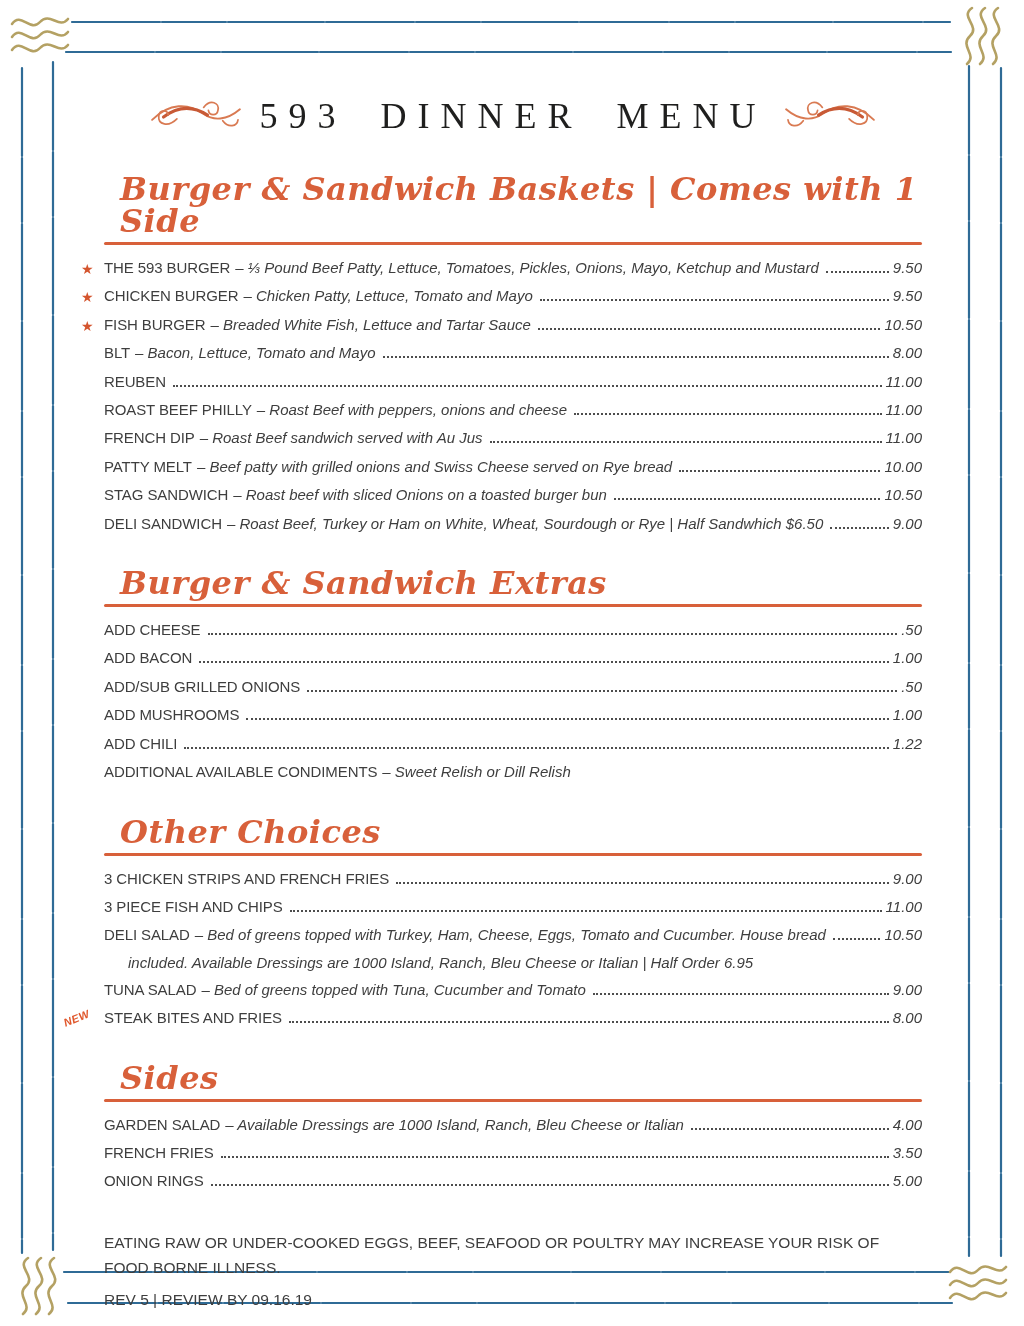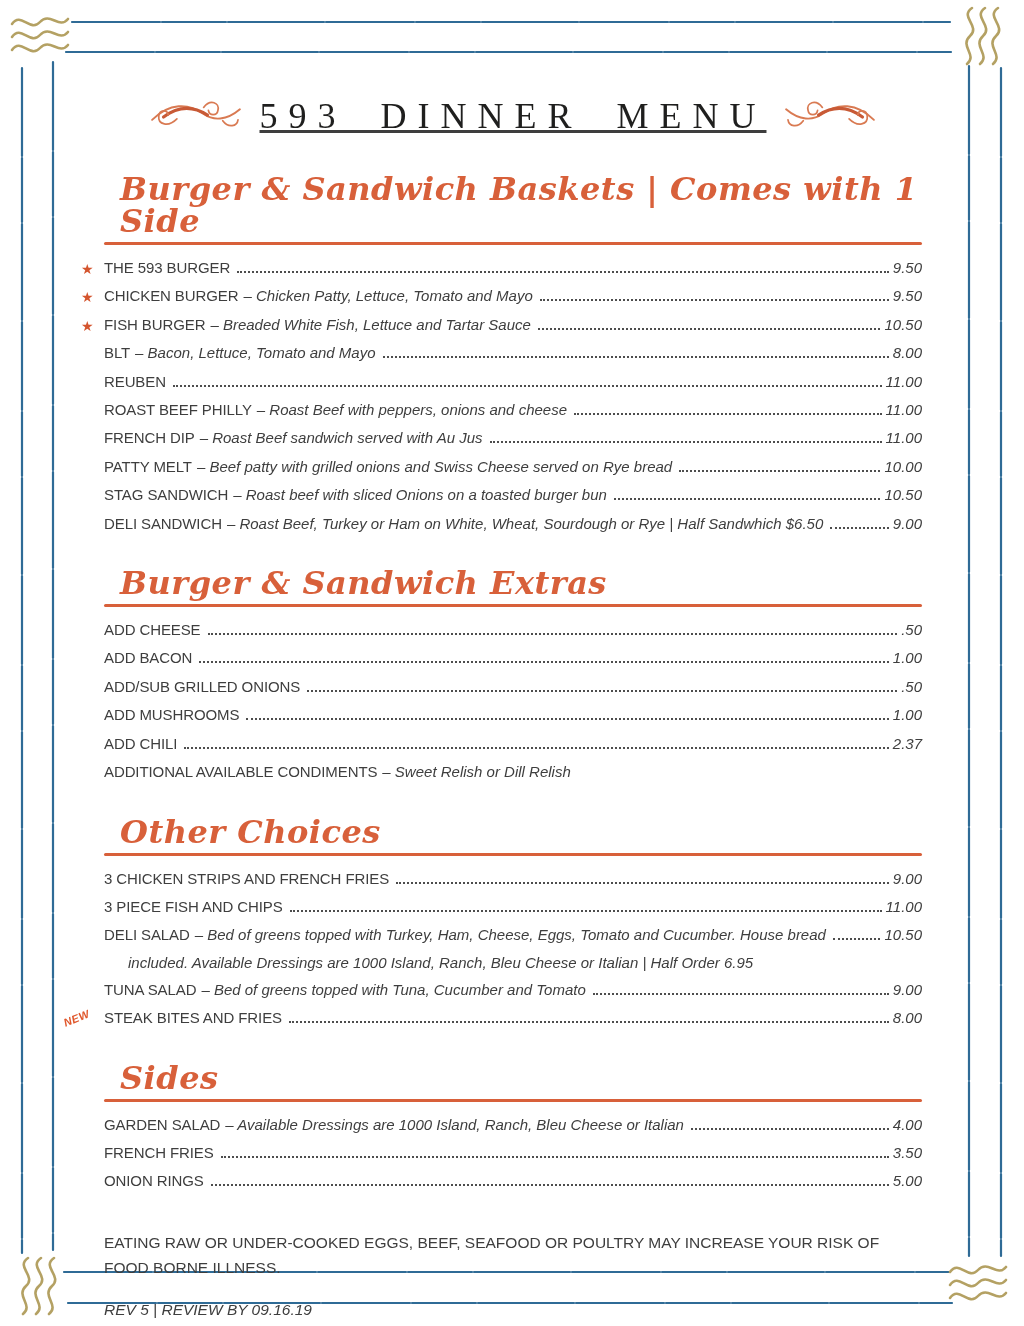--- a/index.html
+++ b/index.html
@@ -18,21 +18,21 @@
     --gold:#b4a163;
     --ink:#3e3e3e;
     --title-ink:#1f1f1e;
   }
   .frame-svg{position:absolute;left:0;top:0;width:1024px;height:1326px;pointer-events:none;}
   .content{
     position:absolute;left:104px;top:0;width:818px;
   }
   .title-row{
     display:flex;justify-content:center;align-items:center;gap:16px;
-    margin-top:88px;height:56px;text-decoration:underline;
+    margin-top:88px;height:56px;
   }
   .page-title{
     font-family:"Liberation Serif", serif;
     font-size:36px;font-weight:500;
     letter-spacing:11px;word-spacing:14px;
     color:var(--title-ink);
     margin:0;white-space:nowrap;
   }
   .flourish{flex:0 0 auto;}
   .menu-section{margin-top:29px;}
@@ -66,21 +66,21 @@
     position:absolute;left:-23px;top:1px;
     color:var(--star);font-size:14px;line-height:28px;
   }
   .new-badge{
     position:absolute;left:-41px;top:0px;
     transform:rotate(-22deg);
     color:#e0562a;font-weight:bold;font-style:italic;
     font-size:11px;letter-spacing:0.5px;
   }
   .footer{margin-top:34px;font-size:15.5px;line-height:25px;color:var(--ink);}
-  .footer .rev{margin-top:17px;font-style:italic;}
+  .footer .rev{margin-top:7px;}
 </style>
 </head>
 <body>
 
 <svg class="frame-svg" viewBox="0 0 1024 1326" xmlns="http://www.w3.org/2000/svg">
   <g stroke="#2f6b96" stroke-width="2.2" stroke-linecap="round" fill="none" stroke-dasharray="88 2 64 2 96 2">
 
     <path d="M72 22 H950"></path>
     <path d="M68 1303 H952"></path>
     <path d="M22 68 V1253"></path>
@@ -145,20 +145,21 @@
   </div>
 
   <div>
       <section class="menu-section">
         <h2 class="sec-title">Burger  &amp; Sandwich Baskets | Comes with 1 Side</h2>
         <div class="sec-rule"></div>
         <div class="item">
           <div class="item-line">
             <span class="star">★</span>
             <span class="item-name">THE 593 BURGER</span>
+            <span class="item-desc">– ⅓ Pound Beef Patty, Lettuce, Tomatoes, Pickles, Onions, Mayo, Ketchup and Mustard</span>
             <span class="leader"></span>
             <span class="price">9.50</span>
           </div>
         </div>
         <div class="item">
           <div class="item-line">
             <span class="star">★</span>
             <span class="item-name">CHICKEN BURGER</span>
             <span class="item-desc">– Chicken Patty, Lettuce, Tomato and Mayo</span>
             <span class="leader"></span>
@@ -258,21 +259,21 @@
           <div class="item-line">
             <span class="item-name">ADD MUSHROOMS</span>
             <span class="leader"></span>
             <span class="price">1.00</span>
           </div>
         </div>
         <div class="item">
           <div class="item-line">
             <span class="item-name">ADD CHILI</span>
             <span class="leader"></span>
-            <span class="price">2.37</span>
+            <span class="price">1.22</span>
           </div>
         </div>
         <div class="item">
           <div class="item-line">
             <span class="item-name">ADDITIONAL AVAILABLE CONDIMENTS</span>
             <span class="item-desc">– Sweet Relish or Dill Relish</span>
           </div>
         </div>
       </section>
       <section class="menu-section">

